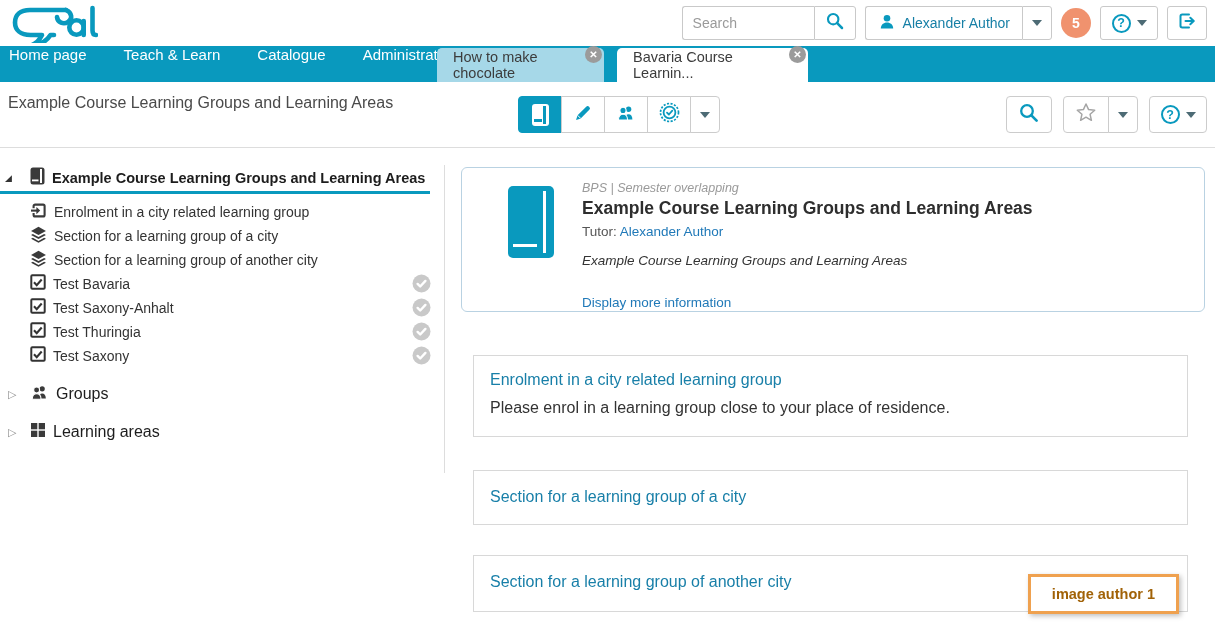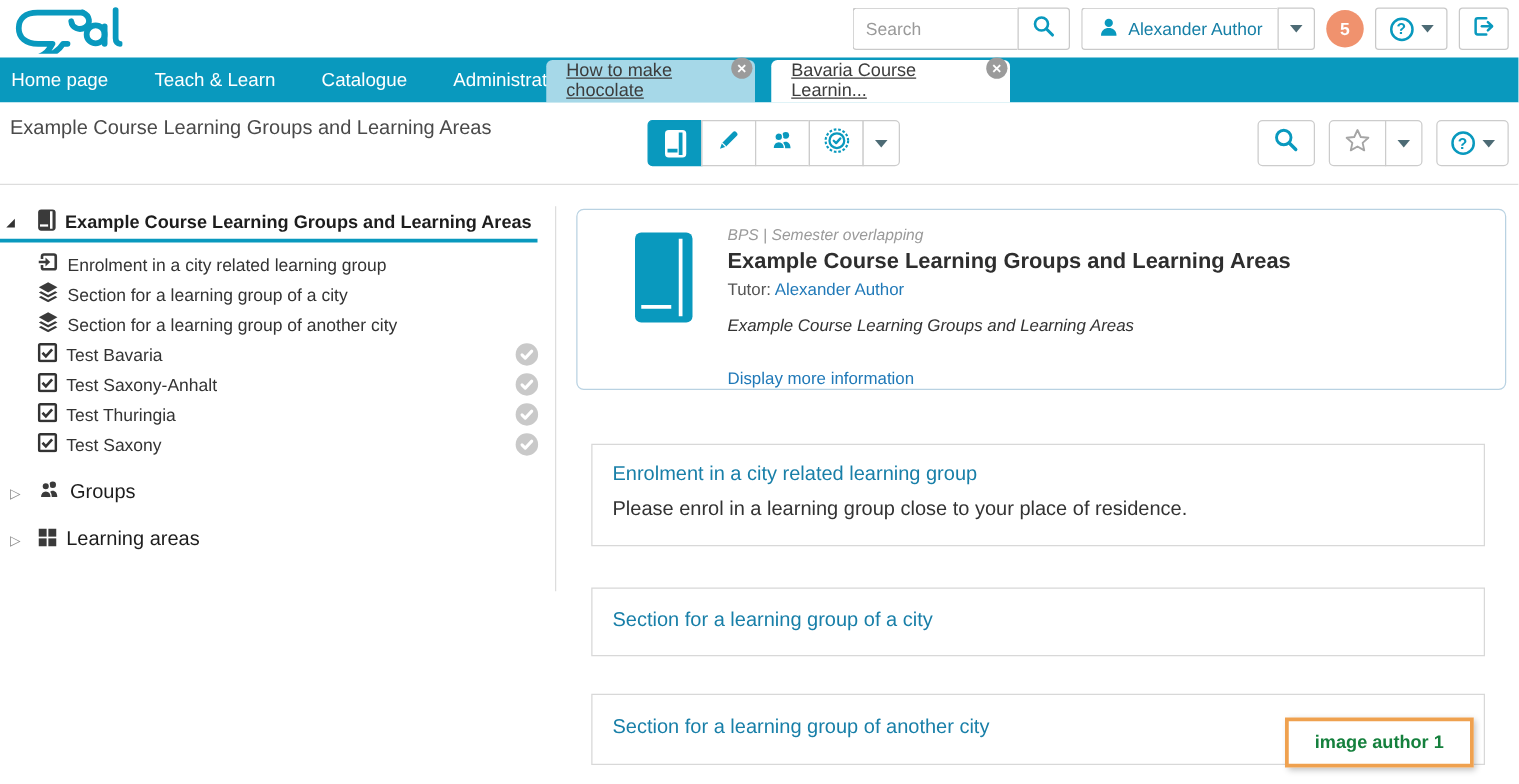--- a/index.html
+++ b/index.html
@@ -19,23 +19,23 @@
   .user-btn { padding:0 12px; gap:7px; border-radius:3px 0 0 3px; border-right:none; color:#167fa6; font-size:14px; }
   .caret-btn { width:30px; border-radius:0 3px 3px 0; }
   .caret { width:0; height:0; border-left:5px solid transparent; border-right:5px solid transparent; border-top:6px solid #4d6b75; display:inline-block; }
   .notif-badge { width:30px; height:30px; border-radius:50%; background:#F0926E; color:#fff; font-size:14px; font-weight:bold; display:flex; align-items:center; justify-content:center; cursor:pointer; }
   .help-btn { width:58px; gap:6px; }
   .qcircle { width:19px; height:19px; border:2px solid #0999BE; border-radius:50%; color:#0999BE; font-size:12.5px; font-weight:bold; display:flex; align-items:center; justify-content:center; }
   .logout-btn { width:40px; }
 
   
   .navbar { position:absolute; left:0; top:46px; width:1215px; height:36px; background:#0999BE; }
-  .nav-links { display:flex; gap:37px; padding-left:9px; height:36px; align-items:center; }
+  .nav-links { display:flex; gap:37px; padding-left:9px; height:36px; }
   .nav-link { color:#fff; font-size:15px; cursor:pointer; white-space:nowrap; }
-  .tab { position:absolute; top:2px; height:34px; border-radius:5px 5px 0 0; font-size:14.5px; color:#3c3c3c; display:flex; align-items:center; padding:0 26px 0 16px; cursor:pointer;text-decoration:underline; }
+  .tab { position:absolute; top:2px; height:34px; border-radius:5px 5px 0 0; font-size:14.5px; color:#3c3c3c; display:flex; align-items:center; padding:0 26px 0 16px; cursor:pointer; }
   .tab-1 { left:437px; width:167px; background:#A6D8E8; }
   .tab-2 { left:617px; width:191px; background:#fff; }
   .tab-close { position:absolute; top:-2px; right:2px; width:17px; height:17px; border-radius:50%; background:#9b9b9b; color:#fff; font-size:10px; font-weight:bold; display:flex; align-items:center; justify-content:center; cursor:pointer; }
 
   
   .titlebar { position:absolute; left:0; top:82px; width:1215px; height:66px; background:#fff; border-bottom:1px solid #ddd; }
   .page-title { position:absolute; left:8px; top:11px; width:390px; font-size:16px; line-height:19px; font-weight:normal; color:#4a4a4a; }
   .btn-group { display:flex; }
   .btn-group .tbtn { margin-left:-1px; }
   .tbtn { height:37px; background:#fff; border:1px solid #ccc; display:flex; align-items:center; justify-content:center; cursor:pointer; }
@@ -85,21 +85,21 @@
   .card-desc { font-size:13.5px; font-style:italic; color:#333; margin-top:14px; }
   .card-more { font-size:13.5px; margin-top:27px; }
 
   .boxes { margin-left:12px; width:715px; }
   .cbox { border:1px solid #d8d8d8; background:#fff; }
   .cbox-title { font-size:16px; color:#187fa8; cursor:pointer; }
   .cbox-body { font-size:16px; color:#333; margin-top:10px; }
   .box-1 { margin-top:43px; padding:15px 16px 19px; }
   .box-2 { margin-top:33px; padding:17px 16px 18px; }
   .box-3 { margin-top:30px; padding:17px 16px 20px; position:relative; }
-  .author-badge { position:absolute; right:8px; bottom:-3px; background:#fff; border:3px solid #EFA14F; color:#15803d; font-size:14.5px; font-weight:bold; padding:9px 21px; box-shadow:2px 2px 5px rgba(0,0,0,0.25); white-space:nowrap; }
+  .author-badge { position:absolute; right:8px; bottom:-3px; background:#fff; border:3px solid #EFA14F; color:#a16207; font-size:14.5px; font-weight:bold; padding:9px 21px; box-shadow:2px 2px 5px rgba(0,0,0,0.25); white-space:nowrap; }
 </style>
 </head>
 <body>
 
 <div class="page">
 
   <div class="header">
     <div class="logo">
       <svg width="88" height="40" viewBox="0 0 88 40">
         <g fill="none" stroke="#0999BE" stroke-width="4.6" stroke-linecap="round" stroke-linejoin="round">

